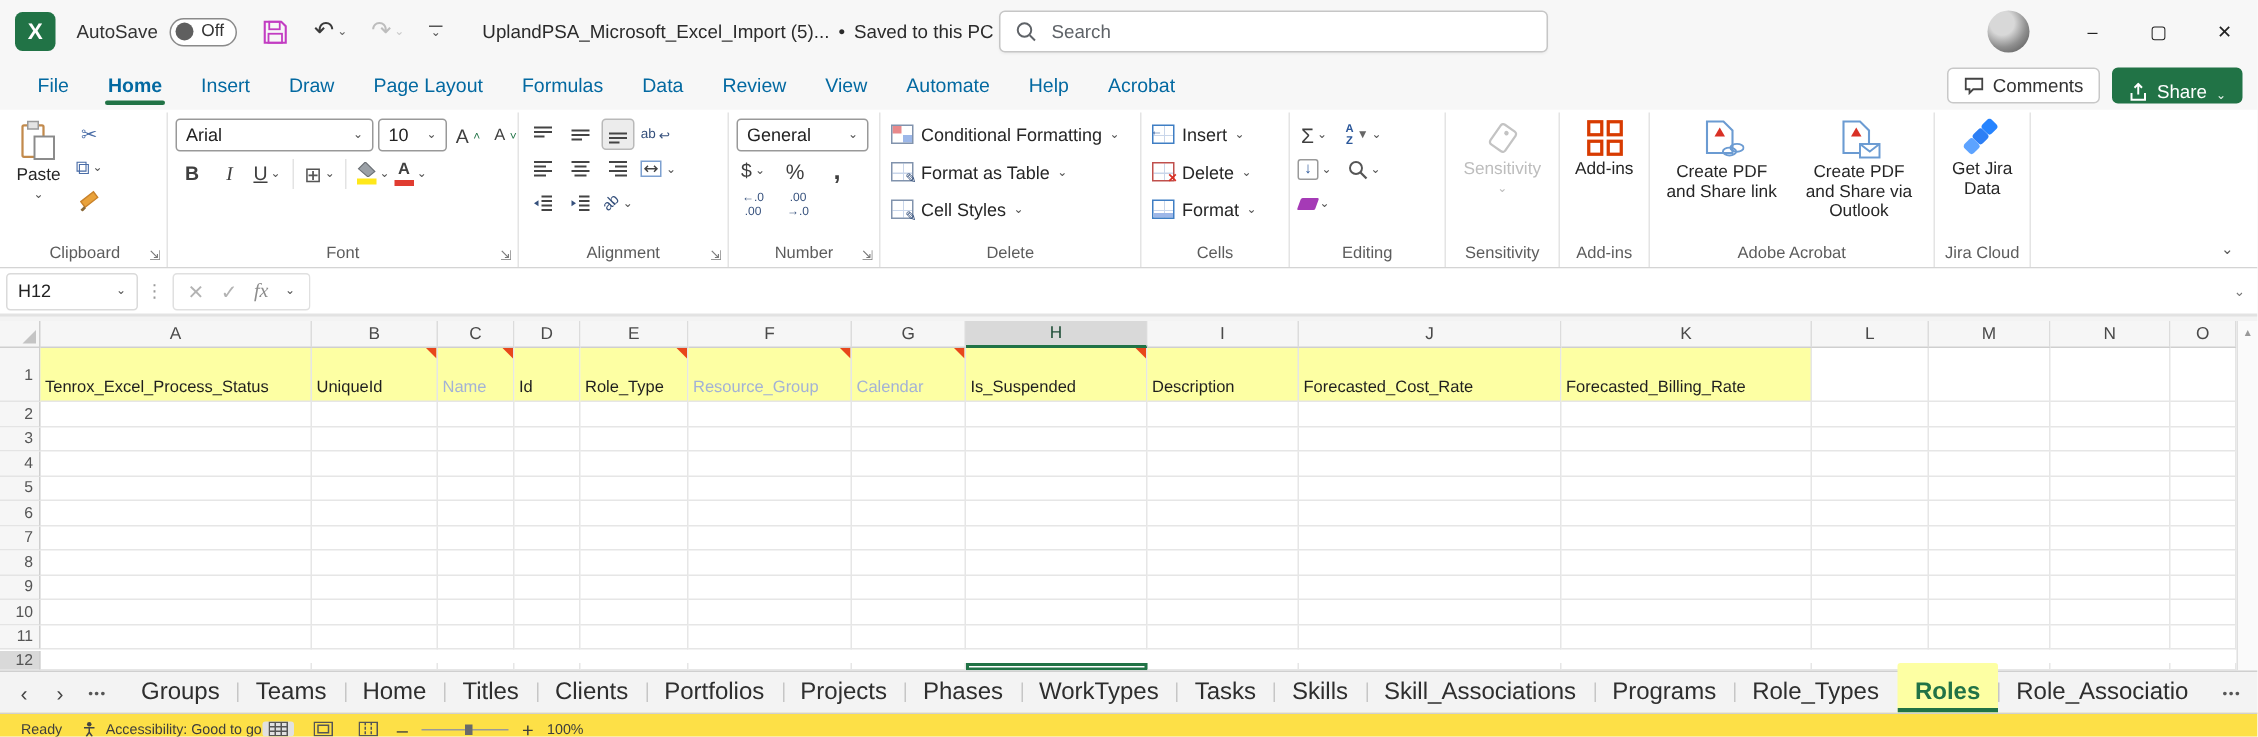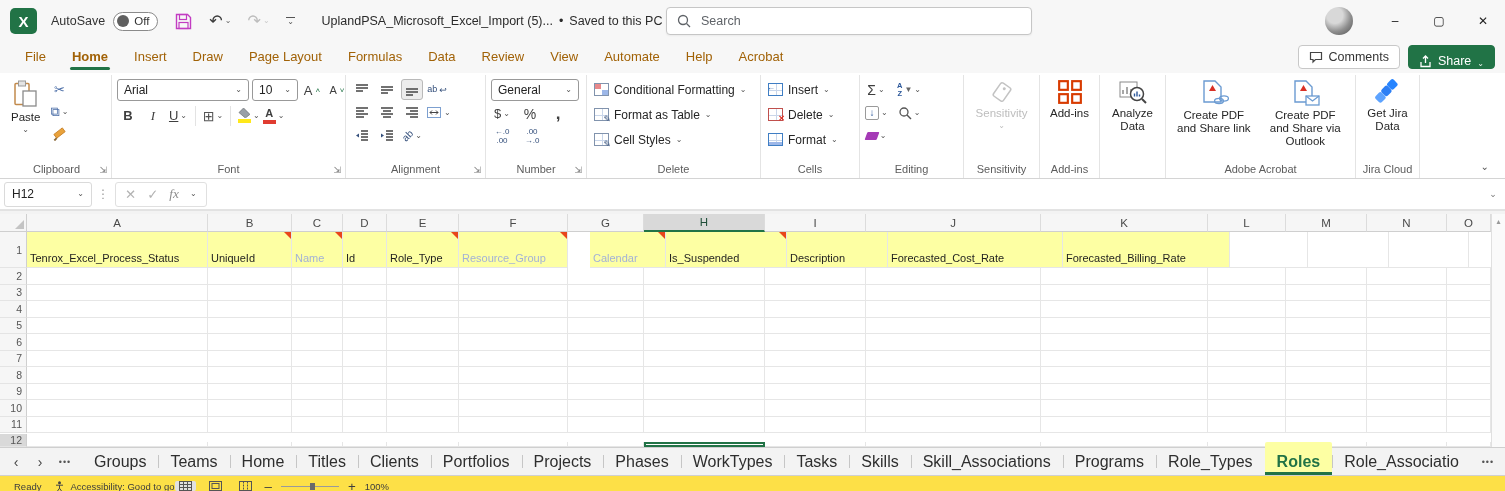--- a/index.html
+++ b/index.html
@@ -30,21 +30,21 @@
   .searchbox input{border:none;outline:none;flex:1;font-size:12.5px;color:#333;background:transparent;}
   .searchbox input::placeholder{color:#5f6368;}
   .tb-right{position:absolute;right:0;top:0;height:42px;display:flex;align-items:center;}
   .avatar{width:28px;height:28px;border-radius:50%;margin-right:20px;
           background:radial-gradient(circle at 35% 30%,#d8d8d8 0 30%,#8f8f8f 60%,#4c4c4c 100%);}
   .winbtn{width:44px;height:42px;display:flex;align-items:center;justify-content:center;font-size:12px;color:#222;}
 
   
   .tabrow{height:31px;flex:0 0 auto;background:#f7f7f7;display:flex;align-items:center;position:relative;}
   .ribbon-tabs{display:flex;margin-left:12px;height:31px;align-items:center;}
-  .ribbon-tab{padding:6px 13px 8px;font-size:13px;color:#a16207;position:relative;cursor:pointer;white-space:nowrap;}
+  .ribbon-tab{padding:6px 13px 8px;font-size:13px;color:#0369a1;position:relative;cursor:pointer;white-space:nowrap;}
   .ribbon-tab.active{font-weight:700;}
   .ribbon-tab.active::after{content:"";position:absolute;left:11px;right:11px;bottom:2px;height:3px;border-radius:2px;
                             background:var(--accent-green);}
   .tab-actions{position:absolute;right:10px;top:3px;display:flex;gap:8px;align-items:center;}
   .pillbtn{display:flex;align-items:center;gap:6px;border:1px solid #c8c8c8;background:#fff;border-radius:4px;
            height:24px;padding:0 10px;font-size:12.5px;color:#333;}
   .sharebtn{background:var(--accent-green);border-color:var(--accent-green);color:#fff;align-items:flex-end;}
   .sharebtn .chev{font-size:8px;color:#e8f2ec;}
 
   
@@ -562,35 +562,20 @@
             </g>
           </svg>
           <span class="bl">Add-ins</span>
         </button>
       </div>
       <div class="rg-label">
           <span>Add-ins</span>
         </div>
     </div>
 
-    <div class="rgroup" style="width:66px">
-      <div class="rg-body" style="justify-content:center;">
-        <button class="bigbtn">
-          <svg width="28" height="26" viewBox="0 0 28 26">
-            <rect x="1" y="3" width="17" height="15" fill="#fff" stroke="#8a8a8a"></rect>
-            <path d="M4 15v-4M8 15V8M12 15v-5" stroke="#8a8a8a" stroke-width="1.5"></path>
-            <circle cx="18" cy="15" r="6.5" fill="#fff" stroke="#444" stroke-width="1.5"></circle>
-            <path d="M23 20l4 4" stroke="#444" stroke-width="2"></path>
-            <path d="M15.5 17.5v-3M18 17.5v-5M20.5 17.5v-2" stroke="#2b579a" stroke-width="1.4"></path>
-          </svg>
-          <span class="bl">Analyze Data</span>
-        </button>
-      </div>
-      <div class="rg-label"></div>
-    </div>
 
     <div class="rgroup" style="width:190px">
       <div class="rg-body" style="gap:4px;justify-content:center;">
         <button class="bigbtn" style="width:88px">
           <svg width="30" height="28" viewBox="0 0 30 28">
             <path d="M5 2h11l6 6v15H5z" fill="#fff" stroke="#6b9bd2" stroke-width="1.4"></path>
             <path d="M10 12l3.5-6 3.5 6z" fill="#d93025"></path>
             <ellipse cx="20" cy="22" rx="4.4" ry="2.6" fill="none" stroke="#6b9bd2" stroke-width="1.3"></ellipse>
             <ellipse cx="25" cy="19.5" rx="4.4" ry="2.6" fill="none" stroke="#6b9bd2" stroke-width="1.3"></ellipse>
           </svg>
@@ -685,21 +670,21 @@
             <span>Id</span>
           </div>
           <div class="cell hl" style="width: 72px;">
             <span>Role_Type</span>
             <div class="tri"></div>
           </div>
           <div class="cell hl" style="width: 109px;">
             <span class="muted">Resource_Group</span>
             <div class="tri"></div>
           </div>
-          <div class="cell hl" style="width: 76px; margin-left: 22px;">
+          <div class="cell hl" style="width: 76px;">
             <span class="muted">Calendar</span>
             <div class="tri"></div>
           </div>
           <div class="cell hl" style="width: 121px;">
             <span>Is_Suspended</span>
             <div class="tri"></div>
           </div>
           <div class="cell hl" style="width: 101px;">
             <span>Description</span>
           </div>

